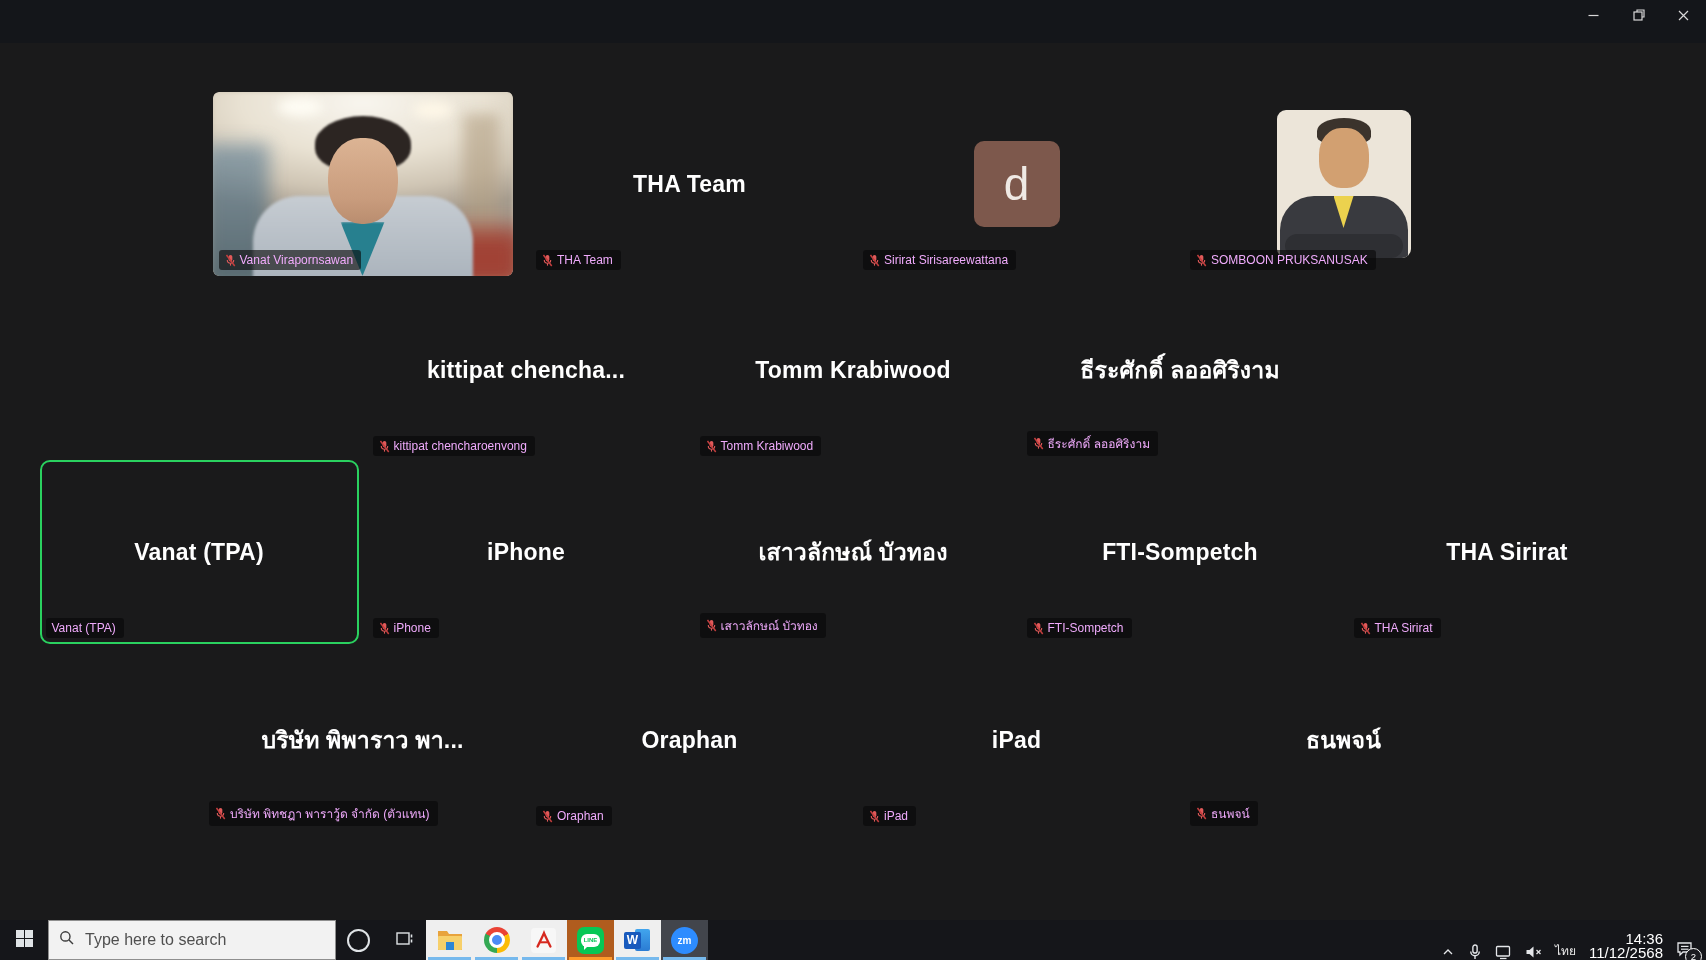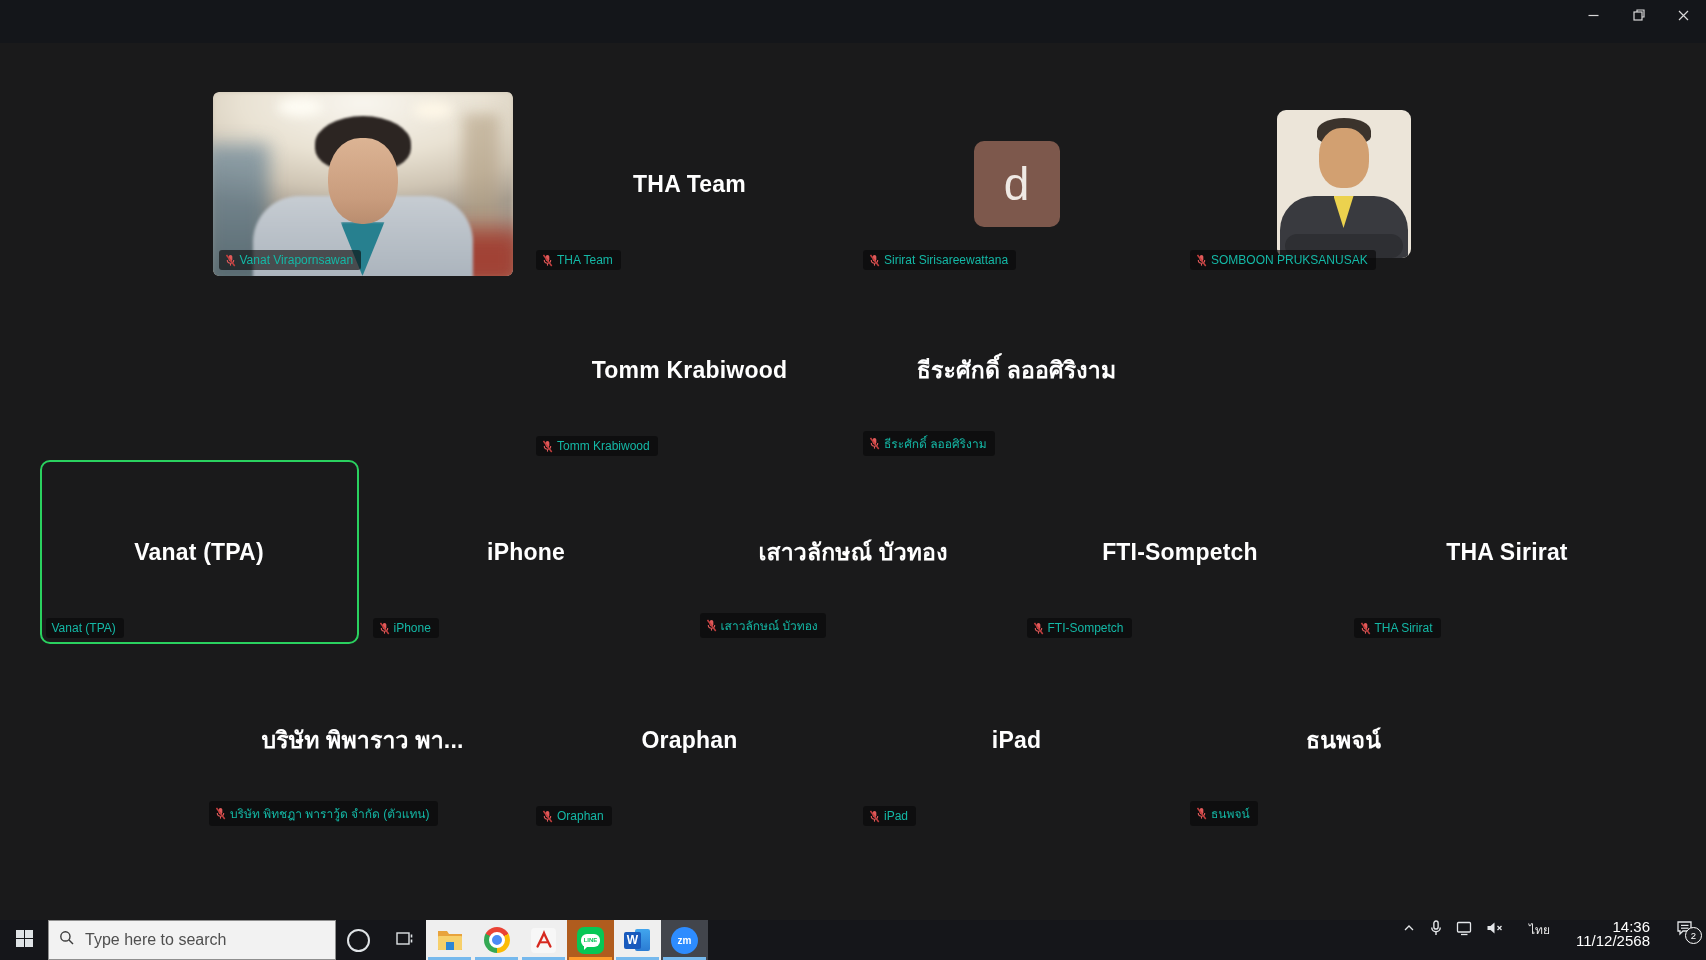--- a/index.html
+++ b/index.html
@@ -18,21 +18,21 @@
   .tile-row{position:absolute;left:0;width:100%;display:flex;justify-content:center;gap:8px;height:184px;}
   .cell{position:relative;width:319px;height:184px;box-sizing:border-box;}
   .cell.active{border:2px solid #2ad15f;border-radius:10px;}
   .tile-title{position:absolute;inset:0;display:flex;align-items:center;justify-content:center;
               font-size:23px;font-weight:bold;color:#ffffff;letter-spacing:.2px;white-space:nowrap;}
   .videobox{position:absolute;left:50%;top:0;transform:translateX(-50%);width:300px;height:184px;
             border-radius:6px;overflow:hidden;background:#333;}
   .name-chip{position:absolute;left:6px;bottom:6px;display:inline-flex;align-items:center;gap:4px;
              background:rgba(8,8,8,.62);border-radius:3px;padding:3px 8px 3px 6px;max-width:95%;z-index:3;}
   .cell.active .name-chip{left:4px;bottom:4px;}
-  .chip-text{color:#14b8a6;font-size:12px;white-space:nowrap;}
+  .chip-text{color:#f0abfc;font-size:12px;white-space:nowrap;}
   .mic{display:inline-flex;}
 
   
   .pic{position:absolute;left:50%;top:50%;transform:translate(-50%,-50%);overflow:hidden;border-radius:9px;}
   .pic>div{position:absolute;}
   .letter-avatar{position:absolute;left:50%;top:50%;transform:translate(-50%,-50%);
                  width:86px;height:86px;border-radius:10px;display:flex;align-items:center;
                  justify-content:center;font-size:46px;color:#efe9e4;}
 
   .pic-vanat{width:300px;height:184px;border-radius:6px;background:#cfc5b4;}
@@ -108,21 +108,21 @@
   .line-bubble::after{content:'';position:absolute;left:3px;bottom:-3px;border:3px solid rgba(0,0,0,0);
                       border-top-color:#fff;border-left-color:#fff;}
   .line-bubble span{font-size:6px;font-weight:bold;color:#06c755;letter-spacing:0;}
   .word{position:relative;width:27px;height:27px;}
   .word-page{position:absolute;right:1px;top:2px;width:15px;height:22px;border-radius:2px;
              background:linear-gradient(180deg,#41a5ee,#2b7cd3);}
   .word-sq{position:absolute;left:0;top:5px;width:17px;height:17px;background:#185abd;border-radius:2px;
            color:#fff;font-weight:bold;font-size:12px;display:flex;align-items:center;justify-content:center;}
   .zoomapp{width:27px;height:27px;border-radius:50%;background:#2d8cff;color:#fff;font-weight:bold;
            font-size:10px;display:flex;align-items:center;justify-content:center;}
-  .tray{margin-left:auto;display:flex;align-items:flex-start;gap:26px;padding:0 12px;color:#e8e8e8;}
+  .tray{margin-left:auto;display:flex;align-items:flex-end;gap:13px;padding:0 12px;color:#e8e8e8;}
   .tray svg{stroke:#e4e6e9;stroke-width:1.3;fill:none;}
   .traybtn{background:transparent;border:none;display:flex;align-items:center;justify-content:center;cursor:pointer;padding:0;}
   .lang{font-size:12px;color:#ececec;}
   .clock{text-align:right;font-size:15px;line-height:14px;color:#fff;}
   .badge-wrap{position:relative;}
   .badge{position:absolute;right:-8px;bottom:-5px;width:15px;height:15px;border-radius:50%;
          background:#1b1c20;border:1px solid #fff;color:#fff;font-size:9.5px;
          display:flex;align-items:center;justify-content:center;}
 </style>
 </head>
@@ -224,20 +224,34 @@
                 <line x1="6" y1="10.2" x2="6" y2="12.6" stroke="#e05a5a" stroke-width="1.2"></line>
                 <line x1="1.6" y1="1" x2="10.6" y2="13" stroke="#c43f3f" stroke-width="1.6"></line>
               </svg>
             </span>
             <span class="chip-text">SOMBOON PRUKSANUSAK</span>
           </div>
         </div>
       </div>
       <div class="tile-row" style="top: 235px;">
         <div class="cell">
+          <div class="tile-title">kittipat chencha...</div>
+          <div class="name-chip">
+            <span class="mic">
+              <svg width="11" height="13" viewBox="0 0 12 14">
+                <rect x="4" y="1" width="4" height="7" rx="2" fill="#e05a5a"></rect>
+                <path d="M2.5 6.5 a3.5 3.5 0 0 0 7 0" stroke="#e05a5a" stroke-width="1.2" fill="none"></path>
+                <line x1="6" y1="10.2" x2="6" y2="12.6" stroke="#e05a5a" stroke-width="1.2"></line>
+                <line x1="1.6" y1="1" x2="10.6" y2="13" stroke="#c43f3f" stroke-width="1.6"></line>
+              </svg>
+            </span>
+            <span class="chip-text">kittipat chencharoenvong</span>
+          </div>
+        </div>
+        <div class="cell">
           <div class="tile-title">Tomm Krabiwood</div>
           <div class="name-chip">
             <span class="mic">
               <svg width="11" height="13" viewBox="0 0 12 14">
                 <rect x="4" y="1" width="4" height="7" rx="2" fill="#e05a5a"></rect>
                 <path d="M2.5 6.5 a3.5 3.5 0 0 0 7 0" stroke="#e05a5a" stroke-width="1.2" fill="none"></path>
                 <line x1="6" y1="10.2" x2="6" y2="12.6" stroke="#e05a5a" stroke-width="1.2"></line>
                 <line x1="1.6" y1="1" x2="10.6" y2="13" stroke="#c43f3f" stroke-width="1.6"></line>
               </svg>
             </span>

